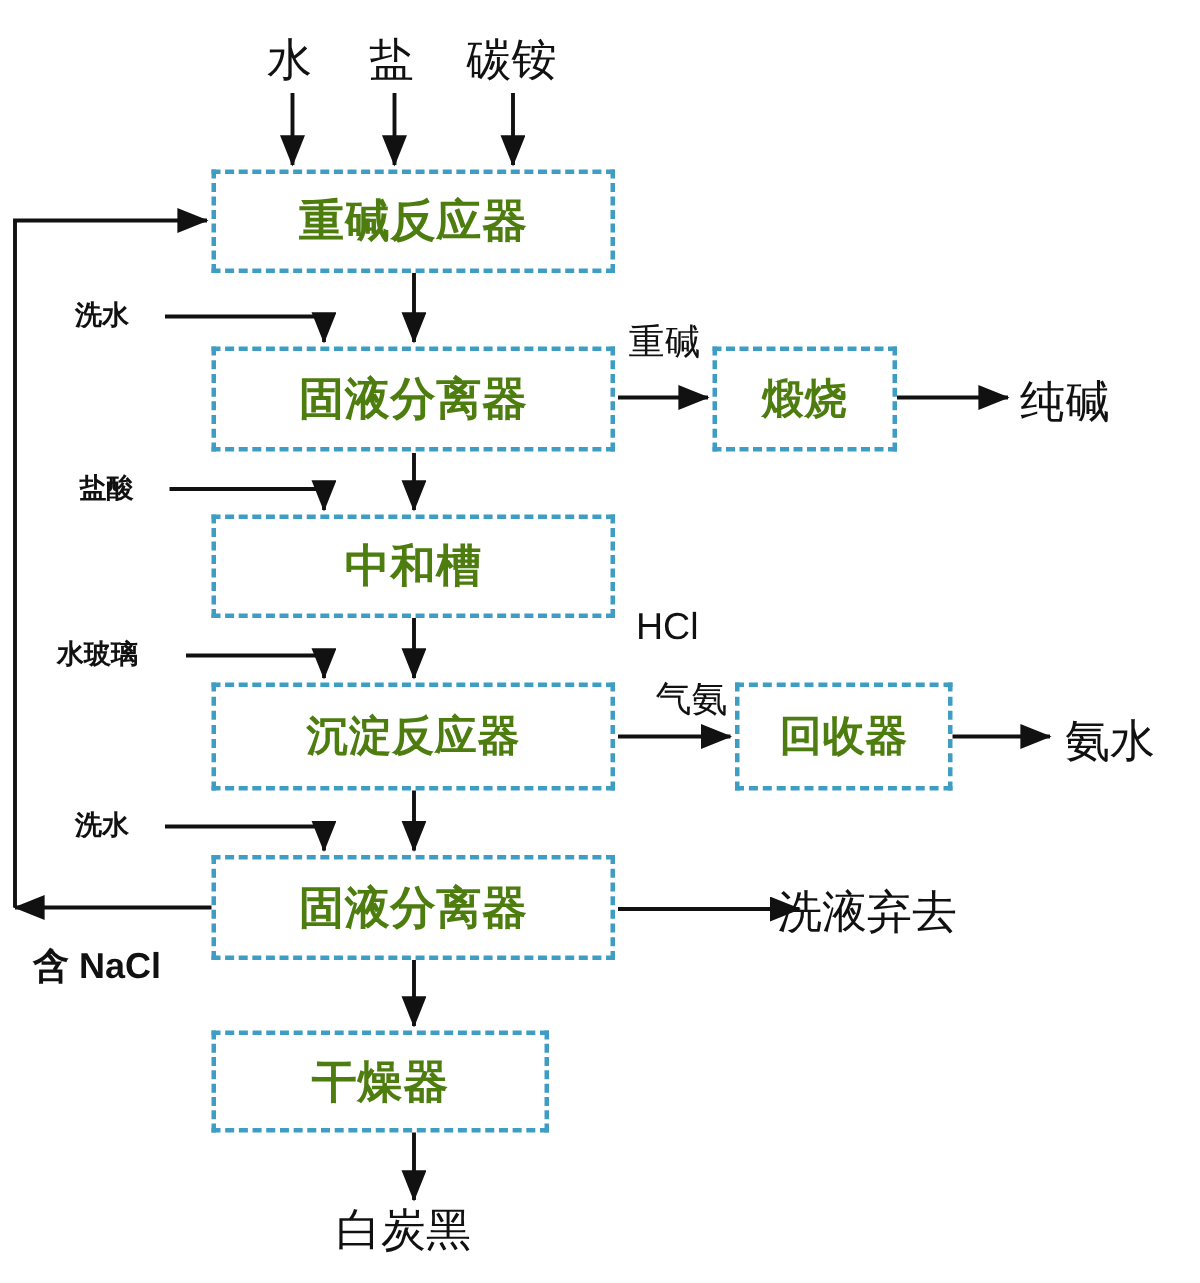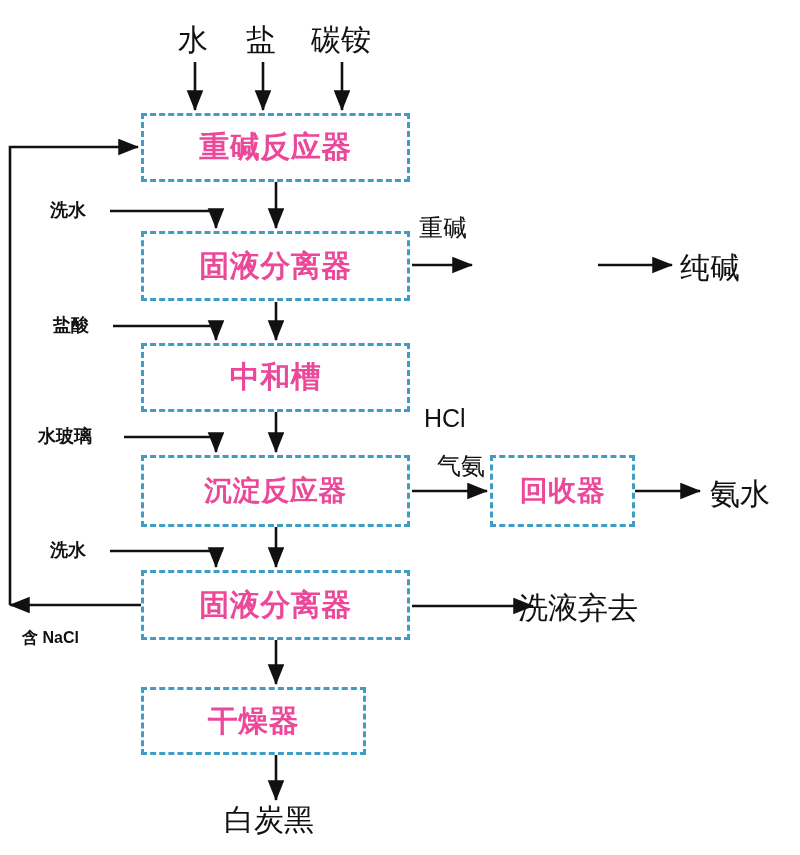--- a/index.html
+++ b/index.html
@@ -29,21 +29,21 @@
     position: absolute;
     box-sizing: border-box;
     border: 3px dashed #3f9dc4;
     background: transparent;
     display: flex;
     align-items: center;
     justify-content: center;
   }
   .unit .unit-label {
     font-weight: bold;
-    color: #ec4899;
+    color: #4d7c0f;
     letter-spacing: 0.5px;
     white-space: nowrap;
   }
   .txt {
     position: absolute;
     color: #111111;
     white-space: nowrap;
   }
   .feed-label {
     font-weight: bold;
@@ -56,21 +56,21 @@
   .stream-label {
     font-weight: normal;
     font-size: 24px;
   }
   .mono-label {
     font-weight: normal;
     font-size: 25px;
   }
   .recycle-label {
     font-weight: bold;
-    font-size: 16px;
+    font-size: 24px;
     text-align: right;
   }
 </style>
 </head>
 <body>
 
 <div id="canvas">
 
   <svg id="wires" viewBox="0 0 800 855">
     <defs>
@@ -121,20 +121,23 @@
   </svg>
 
   <div class="unit" style="left:141px; top:113px; width:269px; height:69px;">
     <span class="unit-label" style="font-size:30px;">重碱反应器</span>
   </div>
 
   <div class="unit" style="left:141px; top:231px; width:269px; height:70px;">
     <span class="unit-label" style="font-size:30px;">固液分离器</span>
   </div>
 
+  <div class="unit" style="left:475px; top:231px; width:123px; height:70px;">
+    <span class="unit-label" style="font-size:28px;">煅烧</span>
+  </div>
 
   <div class="unit" style="left:141px; top:343px; width:269px; height:69px;">
     <span class="unit-label" style="font-size:30px;">中和槽</span>
   </div>
 
   <div class="unit" style="left:141px; top:455px; width:269px; height:72px;">
     <span class="unit-label" style="font-size:28px;">沉淀反应器</span>
   </div>
 
   <div class="unit" style="left:490px; top:455px; width:145px; height:72px;">

